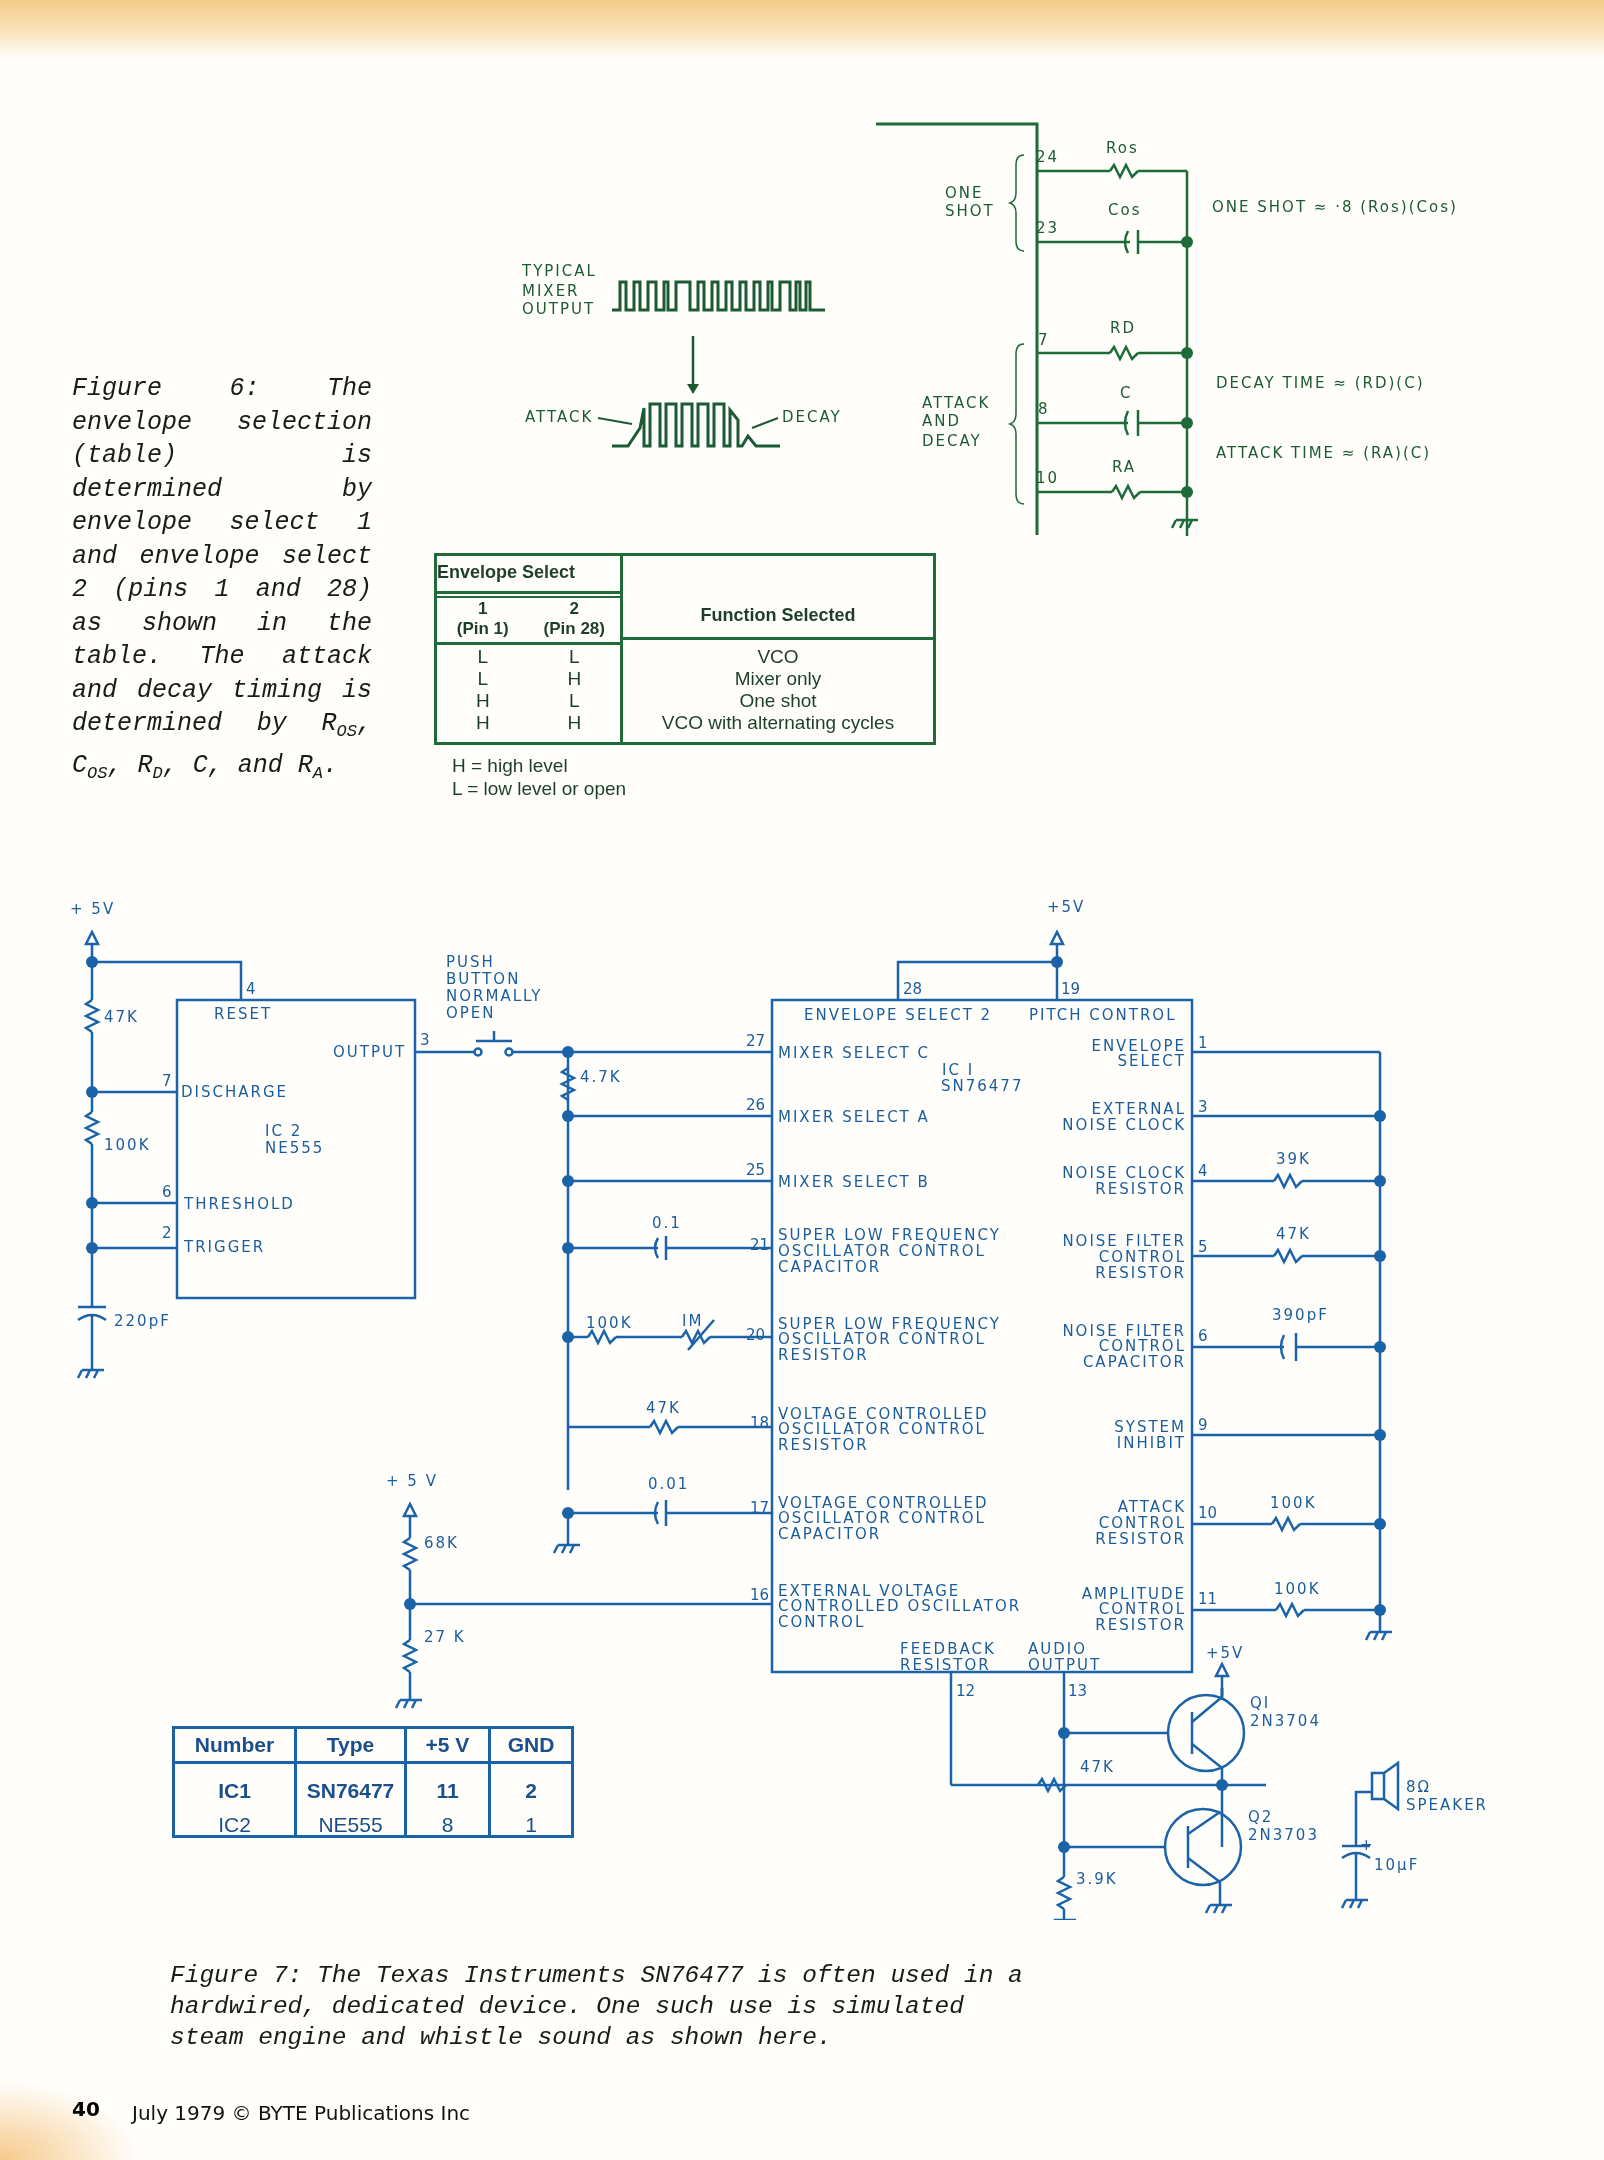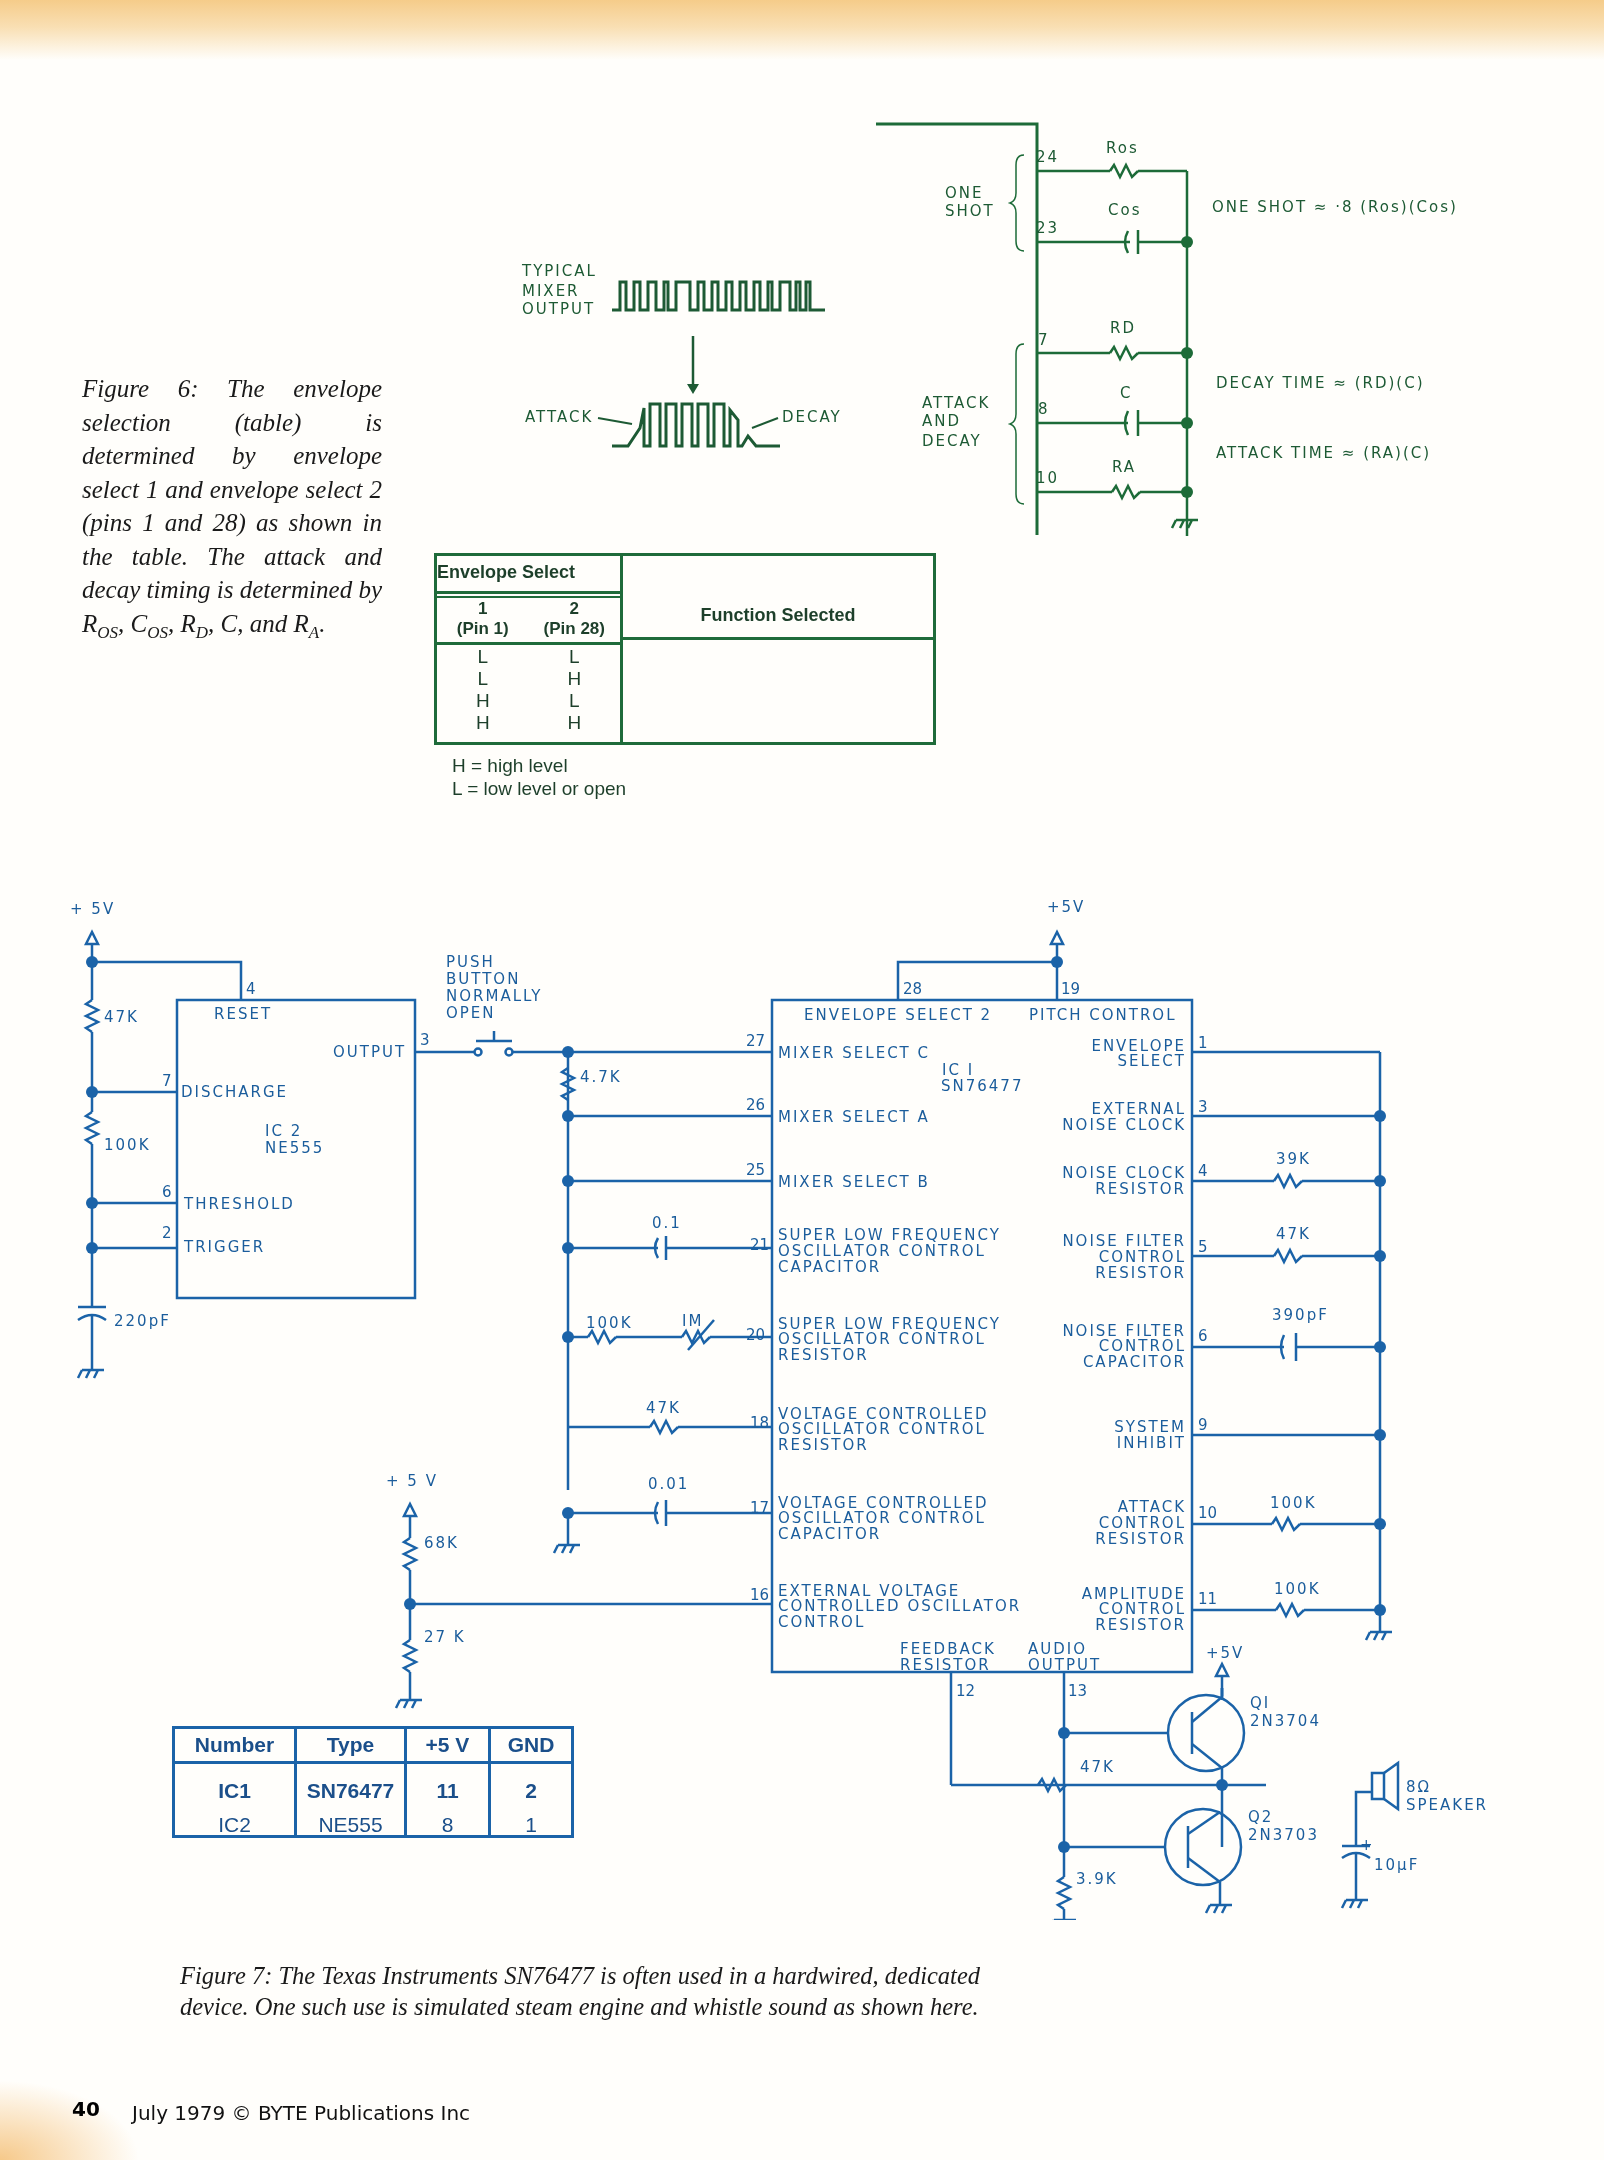--- a/index.html
+++ b/index.html
@@ -11,23 +11,22 @@
   .edge-top {
     position: absolute; left: 0; top: 0; width: 1604px; height: 60px;
     background: linear-gradient(to bottom, #f5cc8a 0%, #f9dfb3 45%, rgba(255,254,251,0) 100%);
   }
   .edge-bottom {
     position: absolute; left: 0; bottom: 0; width: 140px; height: 80px;
     background: radial-gradient(ellipse at 0% 100%, #f6c98a 0%, rgba(255,254,251,0) 70%);
   }
   .abs { position: absolute; }
   .caption {
-    font-family: Liberation Serif, serif; font-style: italic;
+    font-family: Liberation Mono, monospace; font-style: italic;
     color: #1a1a1a;
-    margin-left: 10px;
   }
   .fig6-caption { left: 72px; top: 372px; width: 300px; font-size: 25px; line-height: 33.5px; text-align: justify; }
   .fig7-caption { left: 170px; top: 1960px; width: 860px; font-size: 24.5px; line-height: 31px; }
   .sub { font-size: 17px; vertical-align: -6px; font-style: italic; }
   .footer-num { left: 72px; top: 2097px; font-size: 20px; font-weight: bold; color: #000000; }
   .footer-text { left: 132px; top: 2101px; font-size: 20px; color: #111; }
 
   
   .env-table {
     position: absolute; left: 434px; top: 553px; width: 502px; height: 192px;
@@ -164,20 +163,26 @@
           <span style="left:50%">L</span>
         </div>
       <div class="r">
           <span style="left:0">H</span>
           <span style="left:50%">H</span>
         </div>
     </div>
   </div>
   <div class="env-right">
     <div class="env-func-head">Function Selected</div>
+    <div class="env-func-rows">
+      <div>VCO</div>
+      <div>Mixer only</div>
+      <div>One shot</div>
+      <div>VCO with alternating cycles</div>
+    </div>
   </div>
 </div>
 <div class="abs legend" style="top:754px">H = high level</div>
 <div class="abs legend" style="top:777px">L = low level or open</div>
 
 <svg class="abs" style="left:0;top:880px" width="1604" height="1040">
   <g transform="translate(0,-880)" stroke="#1b63a8" fill="none" stroke-width="2.5">
 
     <path d="M92 932 l-6 12 h12 z"></path>
     <line x1="92" y1="944" x2="92" y2="998"></line>

